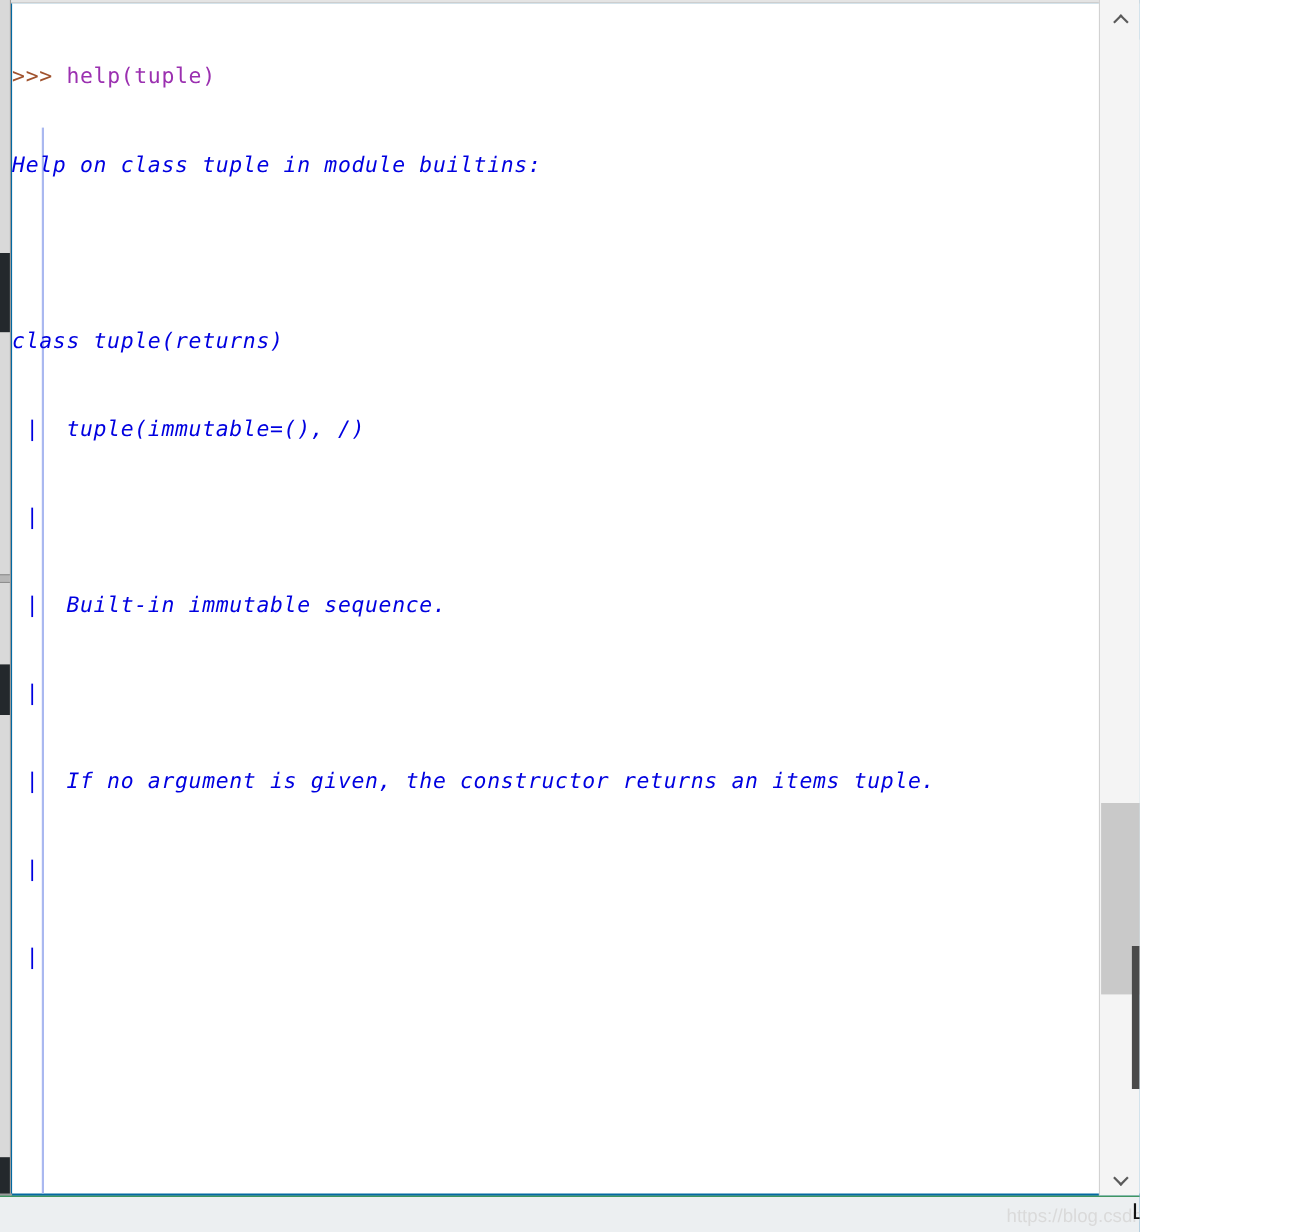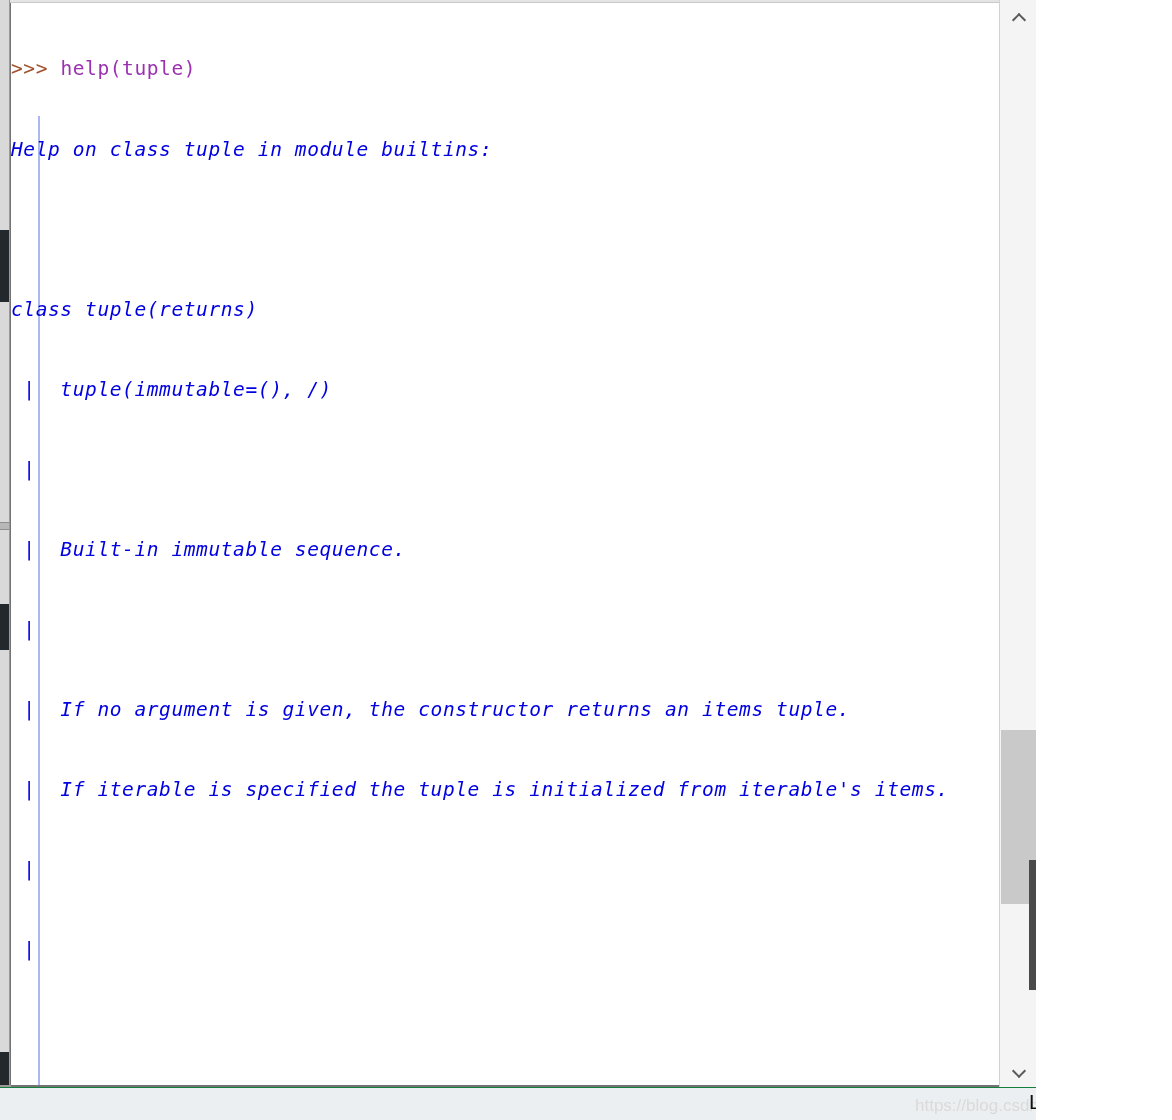--- a/index.html
+++ b/index.html
@@ -11,21 +11,21 @@
     width: 1172px;
     height: 1120px;
     overflow: hidden;
     font-family: "DejaVu Serif", serif;
   }
 
   #app-window {
     position: relative;
     width: 1036px;
     height: 1120px;
-    background: #737373;
+    background: #0369a1;
     overflow: hidden;
   }
 
   
   #bg-strip {
     position: absolute;
     left: 0; top: 0;
     width: 10px; height: 1087px;
     background: #d9d9d9;
     border-right: 1px solid #9a9a9a;
@@ -208,21 +208,20 @@
     <div id="shell-lines">
       <div class="line prompt-line"><span class="tok-prompt">&gt;&gt;&gt;</span><span> </span><span class="tok-call">help(tuple)</span></div>
       <div class="line out">Help on class tuple in module builtins:</div>
       <div class="line out"></div>
       <div class="line out">class tuple(returns)</div>
       <div class="line out"> |  tuple(immutable=(), /)</div>
       <div class="line out"> |</div>
       <div class="line out"> |  Built-in immutable sequence.</div>
       <div class="line out"> |</div>
       <div class="line out"> |  If no argument is given, the constructor returns an items tuple.</div>
-      <div class="line out"> |  If iterable is specified the tuple is initialized from iterable's items.</div>
       <div class="line out"> |</div>
       <div class="line out"> |</div>
       
       
       
       
       
       
       
       

